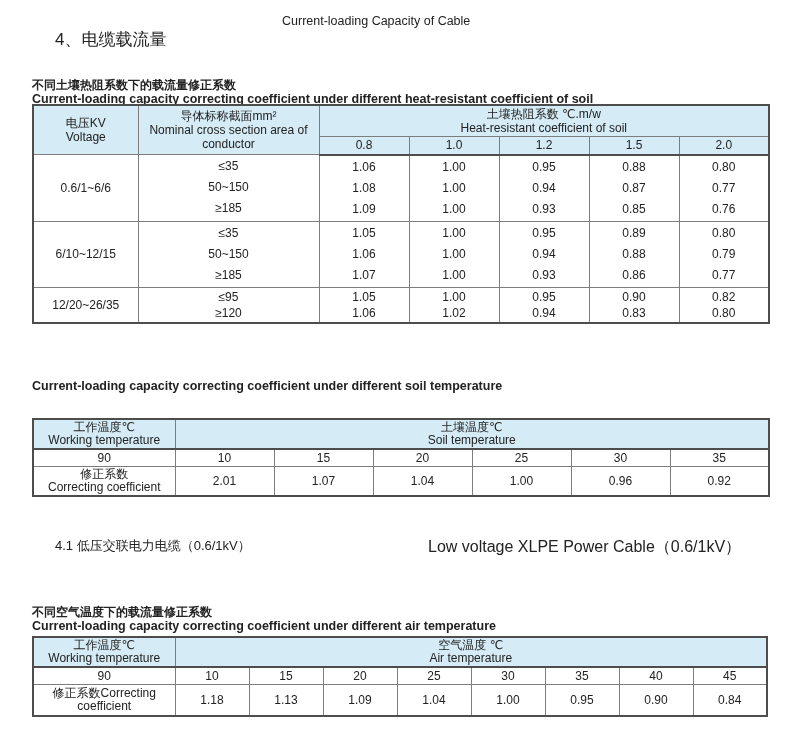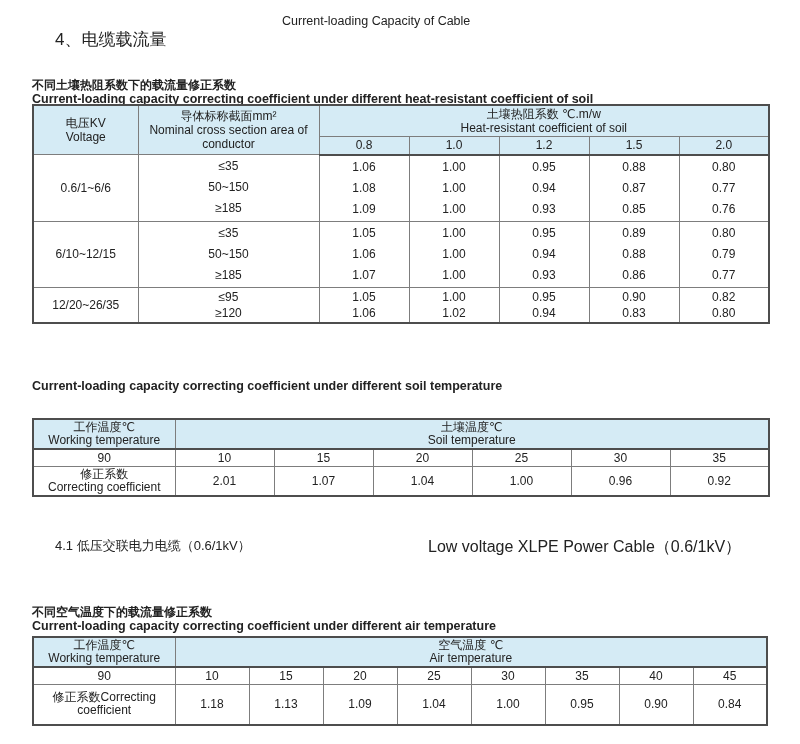--- a/index.html
+++ b/index.html
@@ -40,21 +40,21 @@
   .t1 tr.sub td { border-bottom: 2px solid #4d4d4d; margin-top: 22px; }
   .t1 td.stack3 div { line-height: 21px; }
   .t1 td.stack2 div { line-height: 16px; }
 
   .t2 { top: 418px; }
   .t3 { top: 636px; }
   .t2 tr.h, .t3 tr.h { height: 28px; padding-left: 16px; }
   .t2 tr.h td, .t3 tr.h td { border-bottom: 2px solid #4d4d4d; }
   .t2 tr.r1, .t3 tr.r1 { height: 15px; }
   .t2 tr.r2 { height: 28px; }
-  .t3 tr.r2 { height: 40px; }
+  .t3 tr.r2 { height: 31px; }
   .lbl2 div { line-height: 13px; }
   .t3 td.coeff-lbl { font-size: 12px; line-height: 13px; }
 </style>
 </head>
 <body>
 
 <div class="abs doc-head-zh">4、电缆载流量</div>
 <div class="abs doc-head-en">Current-loading Capacity of Cable</div>
 
 <div class="abs titles titles1">

